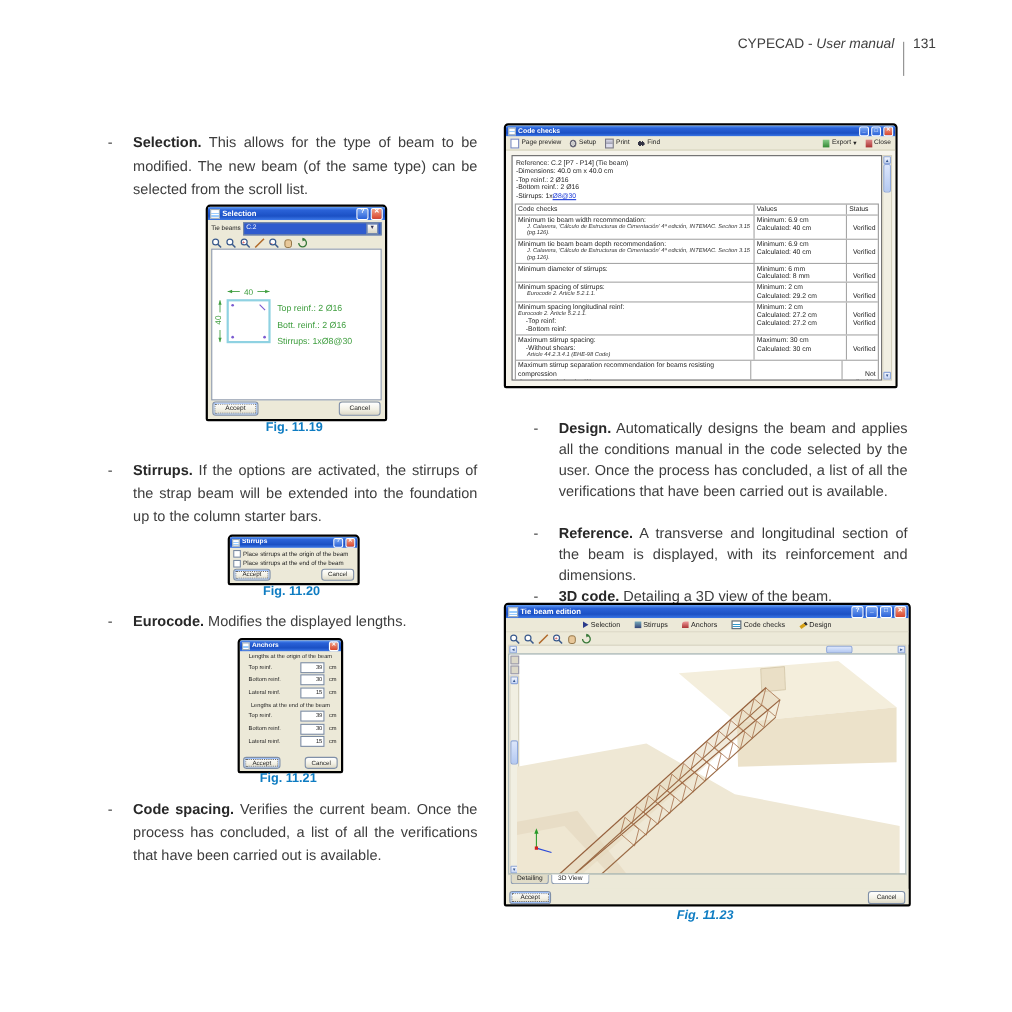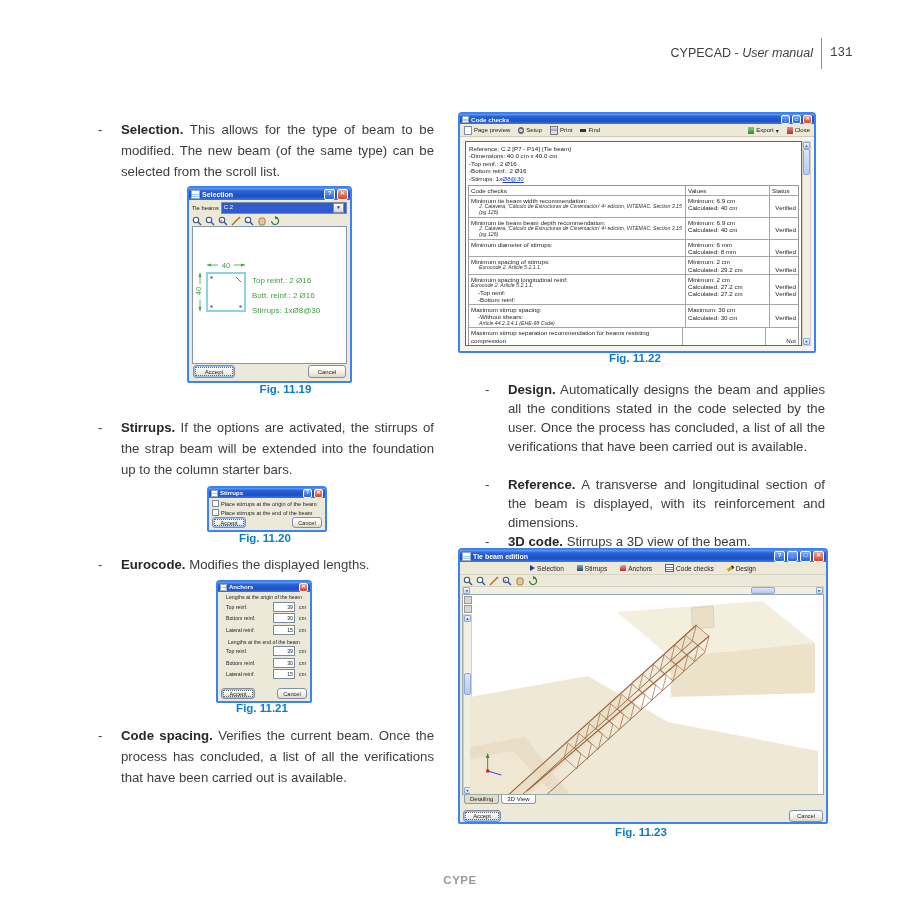--- a/index.html
+++ b/index.html
@@ -1,33 +1,33 @@
 <!DOCTYPE html>
 <html><head>
 <meta charset="utf-8">
 <style>
   html,body{margin:0;padding:0;background:#fff;}
   .page{position:relative;width:920px;height:920px;background:#fff;overflow:hidden;
         font-family:"Liberation Sans",sans-serif;color:#3d3d3d;}
 
   
-  .hdr{position:absolute;top:46px;font-size:12.5px;color:#3f3f3f;}
+  .hdr{position:absolute;top:33px;font-size:12.5px;color:#3f3f3f;}
   .hdr i{font-style:italic;}
   .hdr-rule{position:absolute;width:1px;background:#8b8b8b;}
   .figcap{position:absolute;text-align:center;font-weight:bold;font-size:11.5px;color:#0e7cc2;}
   .bullet{position:absolute;display:flex;font-size:13.2px;}
   .bullet .dash{width:23px;flex:none;}
   .bullet p{margin:0;flex:1;text-align:justify;}
   .bullet b{color:#282828;}
   .lh21{line-height:21px}.lh19{line-height:19px}
   .footer{position:absolute;top:874px;left:0;width:920px;text-align:center;
           font-size:11.5px;font-weight:bold;color:#9a9a9a;letter-spacing:.5px;}
 
   
-  .xpwin{position:absolute;background:#ece9d8;border:2px solid #3b82f6;border-radius:4px 4px 2px 2px;overflow:hidden;}
+  .xpwin{position:absolute;background:#ece9d8;border:2px solid #000000;border-radius:4px 4px 2px 2px;overflow:hidden;}
   .xptitle{display:flex;align-items:center;gap:2px;padding:0 2px;color:#fff;font-weight:bold;
            background:linear-gradient(180deg,#66a0f4 0%,#2a62d8 25%,#1b50c4 70%,#3c78e8 100%);}
   .xptitle .tlabel{flex:1;white-space:nowrap;overflow:hidden;}
   .docico{width:7px;height:7px;background:#fff;border:1px solid #9ab;flex:none;
           background-image:linear-gradient(#fff 40%,#9cf 40%,#9cf 55%,#fff 55%,#fff 70%,#9cf 70%,#9cf 85%,#fff 85%);}
   .cbtn{width:9px;height:9px;flex:none;border:1px solid #fff;border-radius:2px;color:#fff;
         font-size:6px;line-height:7px;font-weight:bold;text-align:center;}
   .cbtn.blue{background:linear-gradient(#7aa8f4,#2b62d8);}
   .cbtn.red{background:linear-gradient(#f0a088,#d8442c);}
   .xbtn{position:absolute;background:linear-gradient(#ffffff,#f3f1e6 55%,#dcd8c6);border:1px solid #8090a8;
@@ -86,21 +86,21 @@
   <symbol id="mag" viewBox="0 0 10 10">
     <circle cx="4" cy="4" r="2.7" fill="#fefefe" stroke="#3a5a8c" stroke-width="1.1"></circle>
     <line x1="6.1" y1="6.1" x2="9" y2="9" stroke="#3a5a8c" stroke-width="1.4"></line>
   </symbol>
 </svg>
 
 <div class="page">
 
   <div class="hdr" style="right:107px;"><span>CYPECAD - </span><i>User manual</i></div>
   <div class="hdr-rule" style="left:821px;top:38px;height:31px;"></div>
-  <div class="hdr" style="left:830px;font-family:Liberation Mono, monospace;">131</div>
+  <div class="hdr" style="left:830px;">131</div>
 
   <div class="bullet lh21" style="left:98px;top:119px;width:336px;">
     <span class="dash">-</span>
     <p><b>Selection.</b><span> This allows for the type of beam to be modified. The new beam (of the same type) can be selected from the scroll list.</span></p>
   </div>
 
   <div class="xpwin" style="left:187px;top:186px;width:161px;height:193px;">
     <div class="xptitle" style="height:12px;font-size:7px;">
       <span class="docico"></span>
       <span class="tlabel">Selection</span>
@@ -162,21 +162,21 @@
         <circle cx="18.5" cy="79.5" r="1.2" fill="#7a5ad0"></circle>
 
         <text x="59" y="56" font-size="8" fill="#3f9e3f">Top reinf.: 2 Ø16</text>
         <text x="59" y="71" font-size="8" fill="#3f9e3f">Bott. reinf.: 2 Ø16</text>
         <text x="59" y="86" font-size="8" fill="#3f9e3f">Stirrups: 1xØ8@30</text>
       </svg>
     </div>
     <div class="xbtn focus" style="left:4px;bottom:3px;width:40px;height:11px;font-size:6px;">Accept</div>
     <div class="xbtn" style="right:4px;bottom:3px;width:36px;height:11px;font-size:6px;">Cancel</div>
   </div>
-  <div class="figcap" style="left:205px;top:383px;width:161px;">Fig. 11.19</div>
+  <div class="figcap" style="left:187px;top:383px;width:161px;">Fig. 11.19</div>
 
   <div class="bullet lh21" style="left:98px;top:417px;width:336px;">
     <span class="dash">-</span>
     <p><b>Stirrups.</b><span> If the options are activated, the stirrups of the strap beam will be extended into the foundation up to the column starter bars.</span></p>
   </div>
 
   <div class="xpwin" style="left:207px;top:486px;width:116px;height:42px;">
     <div class="xptitle" style="height:10px;font-size:6px;">
       <span class="docico" style="width:5px;height:5px;"></span>
       <span class="tlabel">Stirrups</span>
@@ -402,33 +402,32 @@
             </div>
           </div>
       </div>
     </div>
     <div class="sb-track" style="position:absolute;right:3px;top:27px;bottom:5px;width:7px;">
       <div class="sb-arrow" style="position:absolute;top:0;left:0;width:5px;height:5px;">▲</div>
       <div class="sb-thumb" style="position:absolute;top:7px;left:0;width:5px;height:24px;"></div>
       <div class="sb-arrow" style="position:absolute;bottom:0;left:0;width:5px;height:5px;">▼</div>
     </div>
   </div>
-  <div class="figcap" style="left:458px;top:352px;width:354px;">Fig. 11.22</div>
 
   <div class="bullet lh19" style="left:485px;top:380px;width:340px;">
     <span class="dash">-</span>
-    <p><b>Design.</b><span> Automatically designs the beam and applies all the conditions stated in the code selected by the user. Once the process has concluded, a list of all the verifications that have been carried out is available.</span></p>
+    <p><b>Design.</b><span> Automatically designs the beam and applies all the conditions manual in the code selected by the user. Once the process has concluded, a list of all the verifications that have been carried out is available.</span></p>
   </div>
   <div class="bullet lh19" style="left:485px;top:475px;width:340px;">
     <span class="dash">-</span>
     <p><b>Reference.</b><span> A transverse and longitudinal section of the beam is displayed, with its reinforcement and dimensions.</span></p>
   </div>
   <div class="bullet lh19" style="left:485px;top:532px;width:340px;">
     <span class="dash">-</span>
-    <p><b>3D code.</b><span> Stirrups a 3D view of the beam.</span></p>
+    <p><b>3D code.</b><span> Detailing a 3D view of the beam.</span></p>
   </div>
 
   <div class="xpwin" style="left:458px;top:548px;width:366px;height:272px;">
     <div class="xptitle" style="height:12px;font-size:7px;">
       <span class="docico"></span>
       <span class="tlabel">Tie beam edition</span>
       <span class="cbtn blue">?</span>
       <span class="cbtn blue">_</span>
       <span class="cbtn blue">□</span>
       <span class="cbtn red">✕</span>
@@ -533,16 +532,15 @@
     </div>
     <div class="tabbar" style="top:244px;">
       <span class="tab">Detailing</span>
       <span class="tab active">3D View</span>
     </div>
     <div class="btnrow">
       <div class="xbtn focus" style="left:3px;top:2px;width:36px;height:10px;font-size:5.8px;">Accept</div>
       <div class="xbtn" style="right:3px;top:2px;width:32px;height:10px;font-size:5.8px;">Cancel</div>
     </div>
   </div>
-  <div class="figcap" style="left:458px;top:826px;width:366px;">Fig. 11.23</div>
-
-  <div class="footer">CYPE</div>
+  <div class="figcap" style="left:458px;top:826px;width:366px;font-style:italic;">Fig. 11.23</div>
+
 </div>
 
 </body></html>

